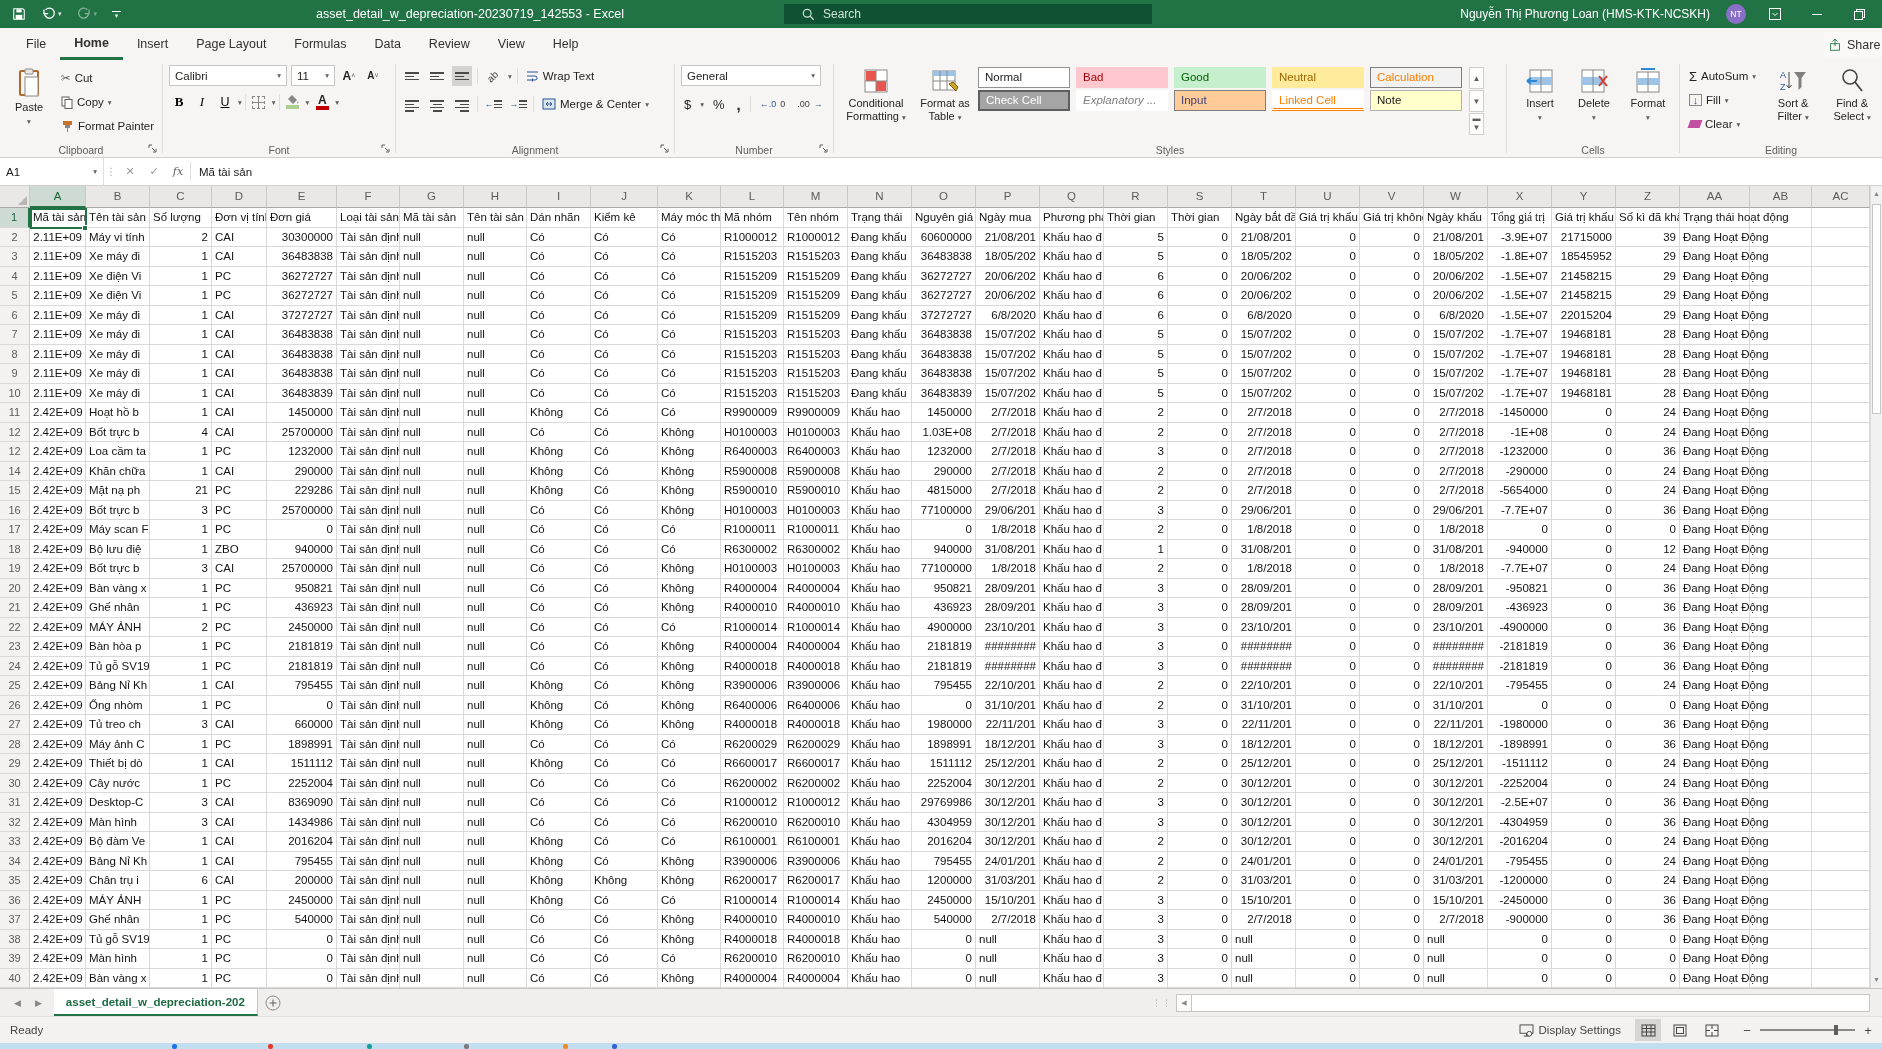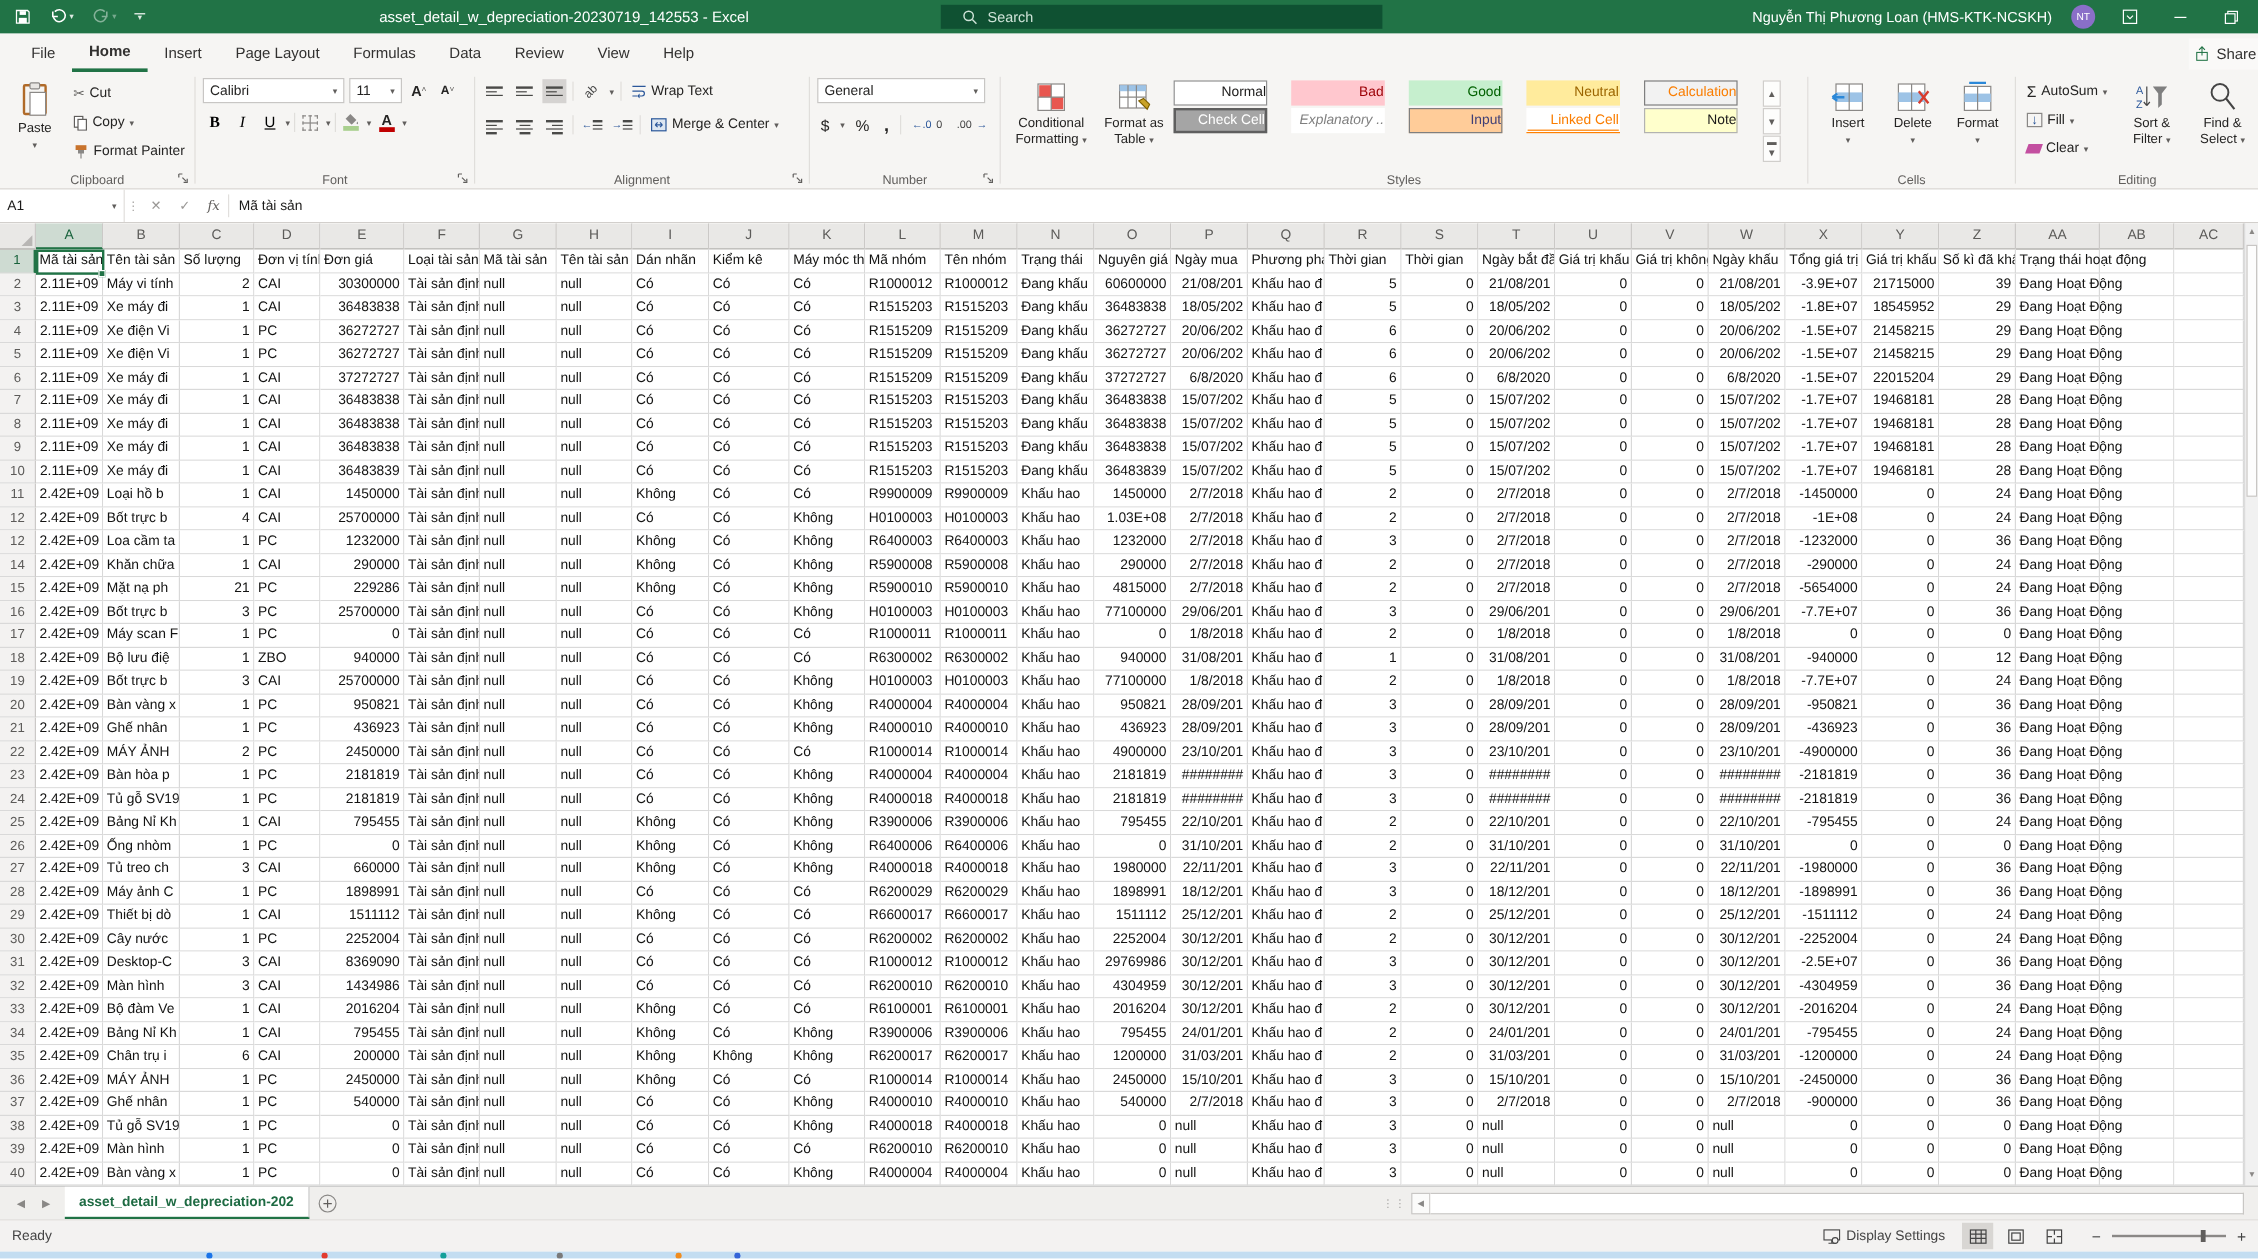--- a/index.html
+++ b/index.html
@@ -51,22 +51,22 @@
   .bars { width:14px; height:11px; display:inline-block; }
   .bars i { display:block; background:#4a4a48; height:1.5px; margin:1.8px 0 0 0; }
   .bars i.short { width:9px; }
   .bars.right i.short { margin-left:5px; }
   .bars.center i.short { margin-left:2.5px; }
   .bold-b { font-weight:700; font-size:13px; font-family:"Liberation Serif", serif; }
   .ital-i { font-style:italic; font-size:13px; font-family:"Liberation Serif", serif; }
   .und-u { text-decoration:underline; font-size:12.5px; }
   .aletter { font-weight:700; font-size:12px; color:#252423; line-height:10px; }
   .colorbar { width:13px; height:4px; margin-top:1px; }
-  .stitem { width:78px; height:21px; line-height:19px; padding-left:6px; font-size:11.5px; background:#fff;
-            border:1px solid transparent; white-space:nowrap; overflow:hidden; cursor:pointer; color:#1b1a19;text-align:right; }
+  .stitem { width:92px; height:21px; line-height:19px; padding-left:6px; font-size:11.5px; background:#fff;
+            border:1px solid transparent; white-space:nowrap; overflow:hidden; cursor:pointer; color:#1b1a19; }
   .st-normal { border-color:#919191; }
   .st-bad { background:#ffc7ce; color:#9c0006; }
   .st-good { background:#c6efce; color:#006100; }
   .st-neutral { background:#ffeb9c; color:#9c6500; }
   .st-calc { background:#f2f2f2; color:#fa7d00; border-color:#7f7f7f; }
   .st-check { background:#a5a5a5; color:#fff; border:2px solid #5f5f5f; line-height:17px; }
   .st-expl { color:#7f7f7f; font-style:italic; }
   .st-input { background:#ffcc99; color:#3f3f76; border-color:#7f7f7f; }
   .st-linked { color:#fa7d00; border-bottom:3px double #ff8001; }
   .st-note { background:#ffffcc; border-color:#b2b2b2; }
@@ -623,21 +623,21 @@
         <div class="gcell" style="width: 64px;">Trạng thái</div>
         <div class="gcell" style="width: 64px;">Nguyên giá</div>
         <div class="gcell" style="width: 64px;">Ngày mua</div>
         <div class="gcell" style="width: 64px;">Phương pháp</div>
         <div class="gcell" style="width: 64px;">Thời gian</div>
         <div class="gcell" style="width: 64px;">Thời gian</div>
         <div class="gcell" style="width: 64px;">Ngày bắt đầu</div>
         <div class="gcell" style="width: 64px;">Giá trị khấu</div>
         <div class="gcell" style="width: 64px;">Giá trị không</div>
         <div class="gcell" style="width: 64px;">Ngày khấu</div>
-        <div class="gcell" style="width: 64px;">Tổng giá trị</div>
+        <div class="gcell" style="width: 64px; font-family: Liberation Serif, serif;">Tổng giá trị</div>
         <div class="gcell" style="width: 64px;">Giá trị khấu</div>
         <div class="gcell" style="width: 64px;">Số kì đã khấu</div>
         <div class="gcell spill" style="width: 70px;">Trạng thái hoạt động</div>
         <div class="gcell" style="width: 62px;"></div>
         <div class="gcell" style="width: 58px;"></div>
       </div>
       <div class="grow">
         <div class="grn">2</div>
         <div class="gcell num" style="width: 56px;">2.11E+09</div>
         <div class="gcell" style="width: 64px;">Máy vi tính</div>
@@ -921,21 +921,21 @@
         <div class="gcell num" style="width: 64px;">-1.7E+07</div>
         <div class="gcell num" style="width: 64px;">19468181</div>
         <div class="gcell num" style="width: 64px;">28</div>
         <div class="gcell spill" style="width: 70px;">Đang Hoạt Động</div>
         <div class="gcell" style="width: 62px;"></div>
         <div class="gcell" style="width: 58px;"></div>
       </div>
       <div class="grow">
         <div class="grn">11</div>
         <div class="gcell num" style="width: 56px;">2.42E+09</div>
-        <div class="gcell" style="width: 64px;">Loại hồ b</div>
+        <div class="gcell" style="width: 64px;">Hoạt hồ b</div>
         <div class="gcell num" style="width: 62px;">1</div>
         <div class="gcell" style="width: 55px;">CAI</div>
         <div class="gcell num" style="width: 70px;">1450000</div>
         <div class="gcell" style="width: 63px;">Tài sản định</div>
         <div class="gcell" style="width: 64px;">null</div>
         <div class="gcell" style="width: 63px;">null</div>
         <div class="gcell" style="width: 64px;">Không</div>
         <div class="gcell" style="width: 67px;">Có</div>
         <div class="gcell" style="width: 63px;">Có</div>
         <div class="gcell" style="width: 63px;">R9900009</div>

